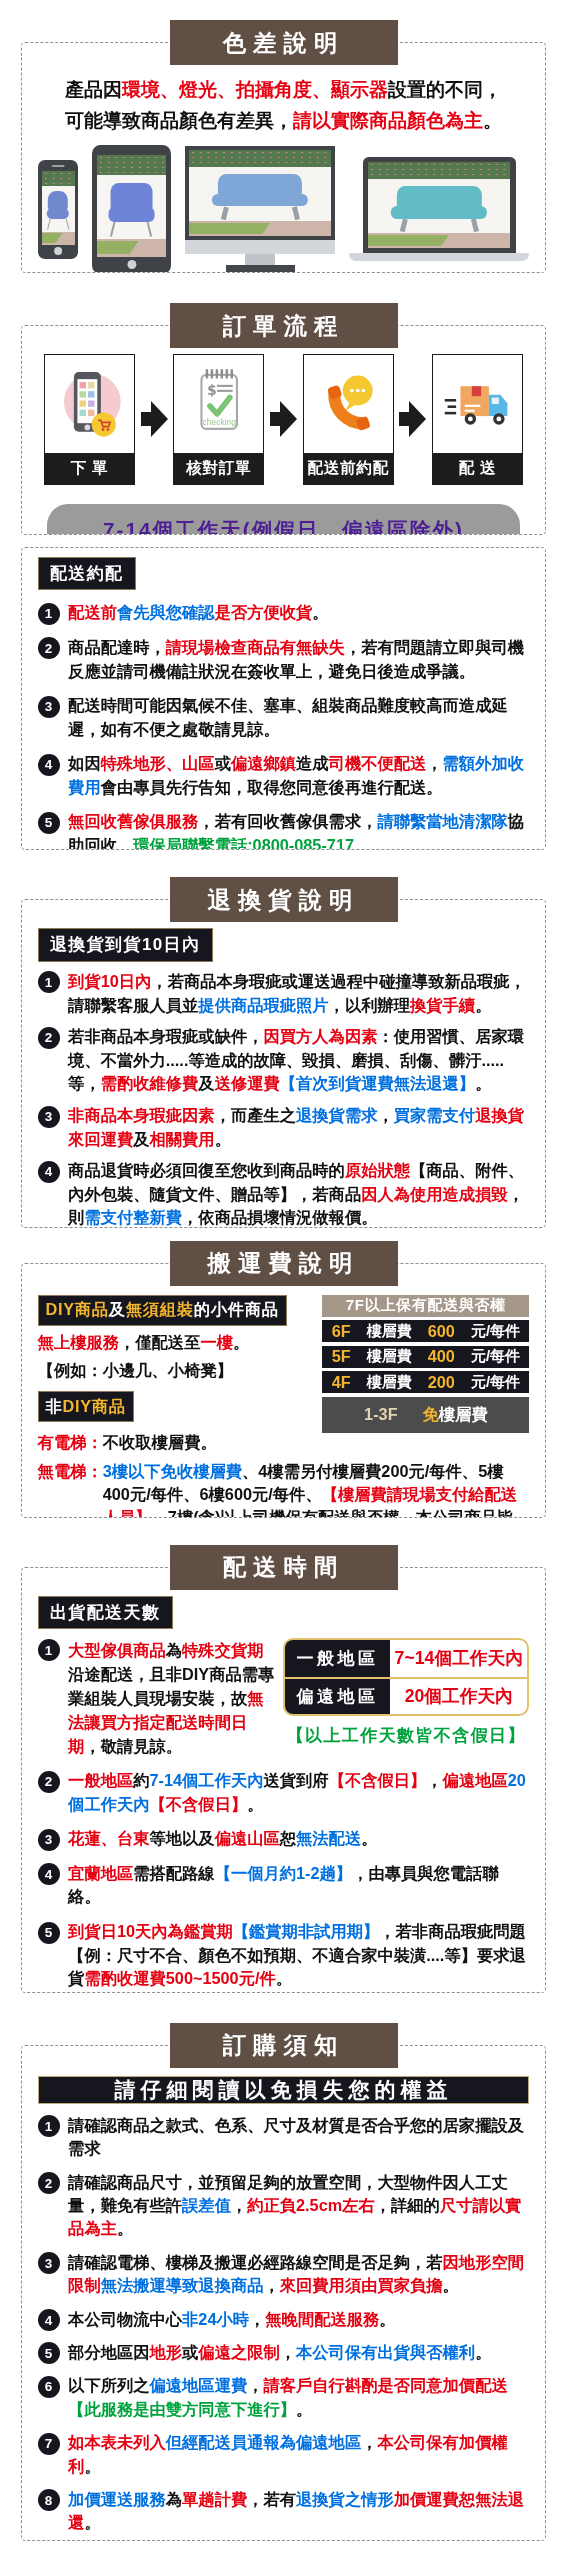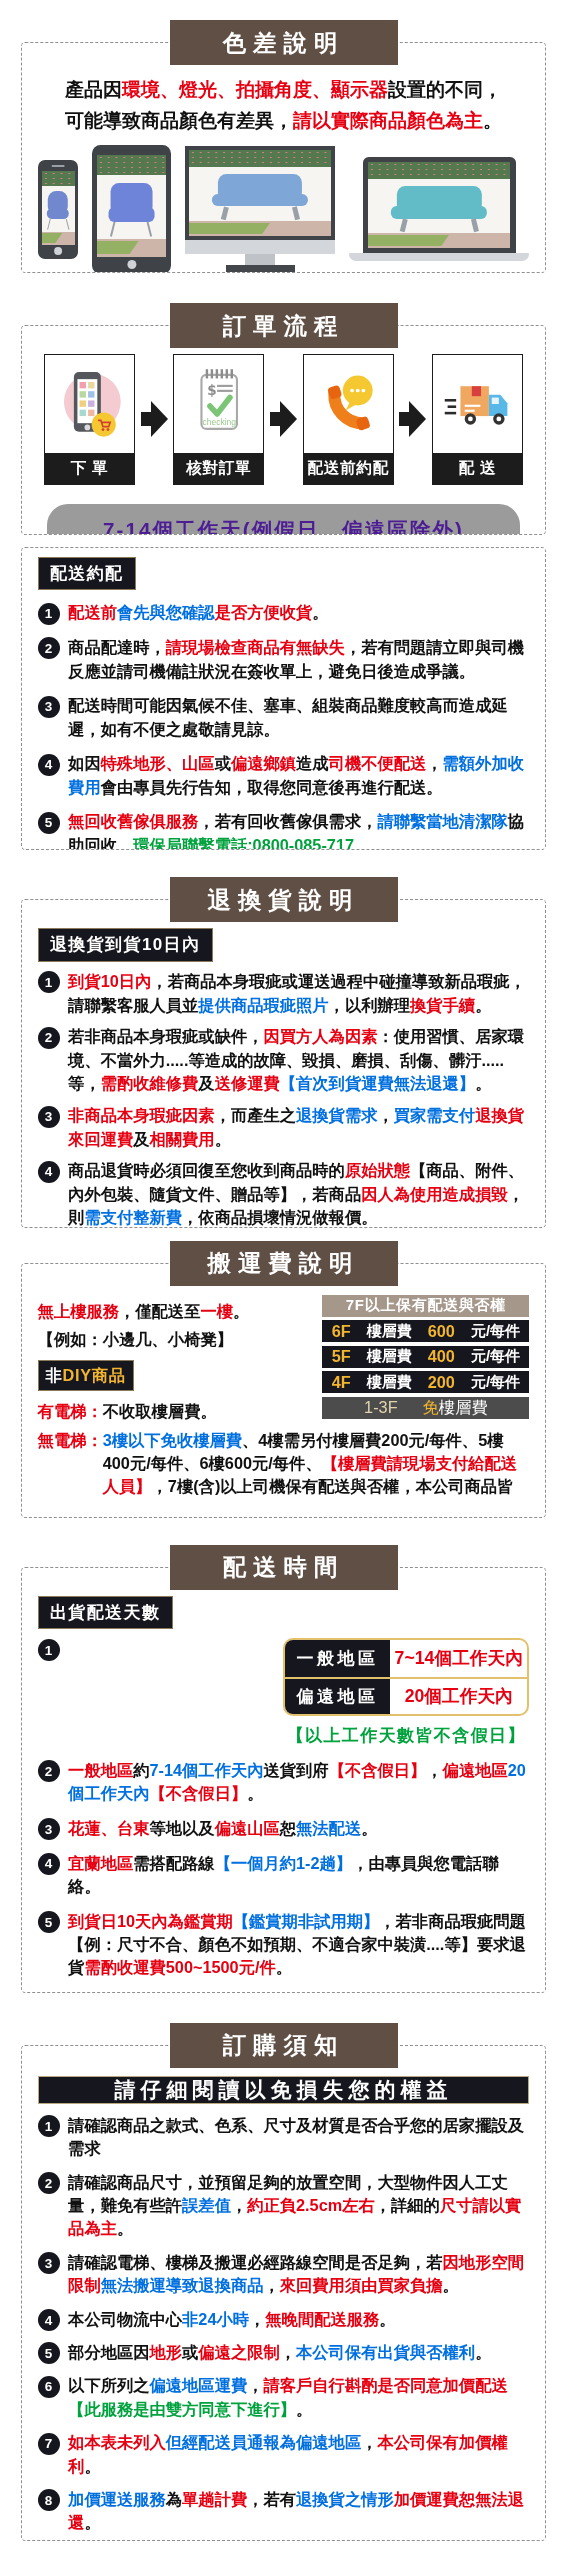--- a/index.html
+++ b/index.html
@@ -89,21 +89,21 @@
   .mf-line{font-size:16.3px;font-weight:bold;line-height:22px;margin-top:5.7px}
   .fee-table{width:207px;flex-shrink:0}
   .fee-head{height:22px;background:#a5978a;color:#fff;font-size:15px;font-weight:bold;
     display:flex;align-items:center;justify-content:center;letter-spacing:0.7px;margin-bottom:3.5px}
   .fee-row{height:22px;background:var(--boxblack);display:flex;align-items:center;justify-content:center;
     gap:16px;font-weight:bold;margin-bottom:3.5px}
   .fee-row .fl{color:var(--gold);font-size:16.3px}
   .fee-row .fe{color:#fff;font-size:15px}
   .fee-row .pr{color:var(--gold);font-size:16.3px}
   .fee-row .un{color:#fff;font-size:15px}
-  .fee-free{height:22px;background:#4c4c4c;display:flex;align-items:center;justify-content:center;gap:25px;font-weight:normal}
+  .fee-free{height:36px;background:#4c4c4c;display:flex;align-items:center;justify-content:center;gap:25px;font-weight:bold}
   .fee-free .fl{color:#e2d4ae;font-size:16.3px}
   .fee-free .mk{color:var(--gold);font-size:16.3px}
   .fee-free .fe{color:#fff;font-size:16.3px}
   .noelev{display:flex;margin-top:7px}
   .noelev .nl{font-size:16.3px;font-weight:bold;line-height:23.4px;flex-shrink:0}
   .noelev .nb{font-size:16.3px;font-weight:bold;line-height:23.4px;flex:1}
 
   
   .s6-body{height:426px;padding:28px 15.6px 5.7px}
   .cols{display:flex;gap:8.5px;margin-top:8.5px}
@@ -355,20 +355,21 @@
   </div>
 </div>
 
 <div class="sec mt18">
   <div class="sec-head">
     <span>搬運費說明</span>
   </div>
   <div class="sec-body s5-body">
     <div class="mf-top">
       <div class="mf-left">
+        <div class="diy-box"><span class="seg-y">DIY商品</span><span class="seg-w">及</span><span class="seg-y">無須組裝</span><span class="seg-w">的小件商品</span></div>
         <div class="mf-line"><span class="seg-r">無上樓服務</span><span class="seg-k">，僅配送至</span><span class="seg-r">一樓</span><span class="seg-k">。</span></div>
         <div class="mf-line"><span class="seg-k">【例如：小邊几、小椅凳】</span></div>
         <div class="diy-box" style="margin-top:10px"><span class="seg-w">非</span><span class="seg-y">DIY商品</span></div>
         <div class="mf-line" style="margin-top:8.5px"><span class="seg-r">有電梯：</span><span class="seg-k">不收取樓層費。</span></div>
       </div>
       <div class="fee-table">
         <div class="fee-head">7F以上保有配送與否權</div>
         <div class="fee-row">
           <span class="fl">6F</span>
           <span class="fe">樓層費</span>
@@ -403,20 +404,21 @@
 <div class="sec mt38">
   <div class="sec-head">
     <span>配送時間</span>
   </div>
   <div class="sec-body s6-body">
     <div class="label-box">出貨配送天數</div>
     <div class="cols">
       <div class="col-l">
         <div class="item">
           <div class="num">1</div>
+          <div class="itxt" style="line-height:24px"><span class="seg-r">大型傢俱商品</span><span class="seg-k">為</span><span class="seg-r">特殊交貨期</span><span class="seg-k">沿途配送，且非DIY商品需專業組裝人員現場安裝，故</span><span class="seg-r">無法讓買方指定配送時間日期</span><span class="seg-k">，敬請見諒。</span></div>
         </div>
       </div>
       <div class="col-r">
         <div class="region-table">
           <div class="region-row">
             <div class="region-name">一般地區</div>
             <div class="region-days">7~14個工作天內</div>
           </div>
           <div class="region-row">
             <div class="region-name">偏遠地區</div>

